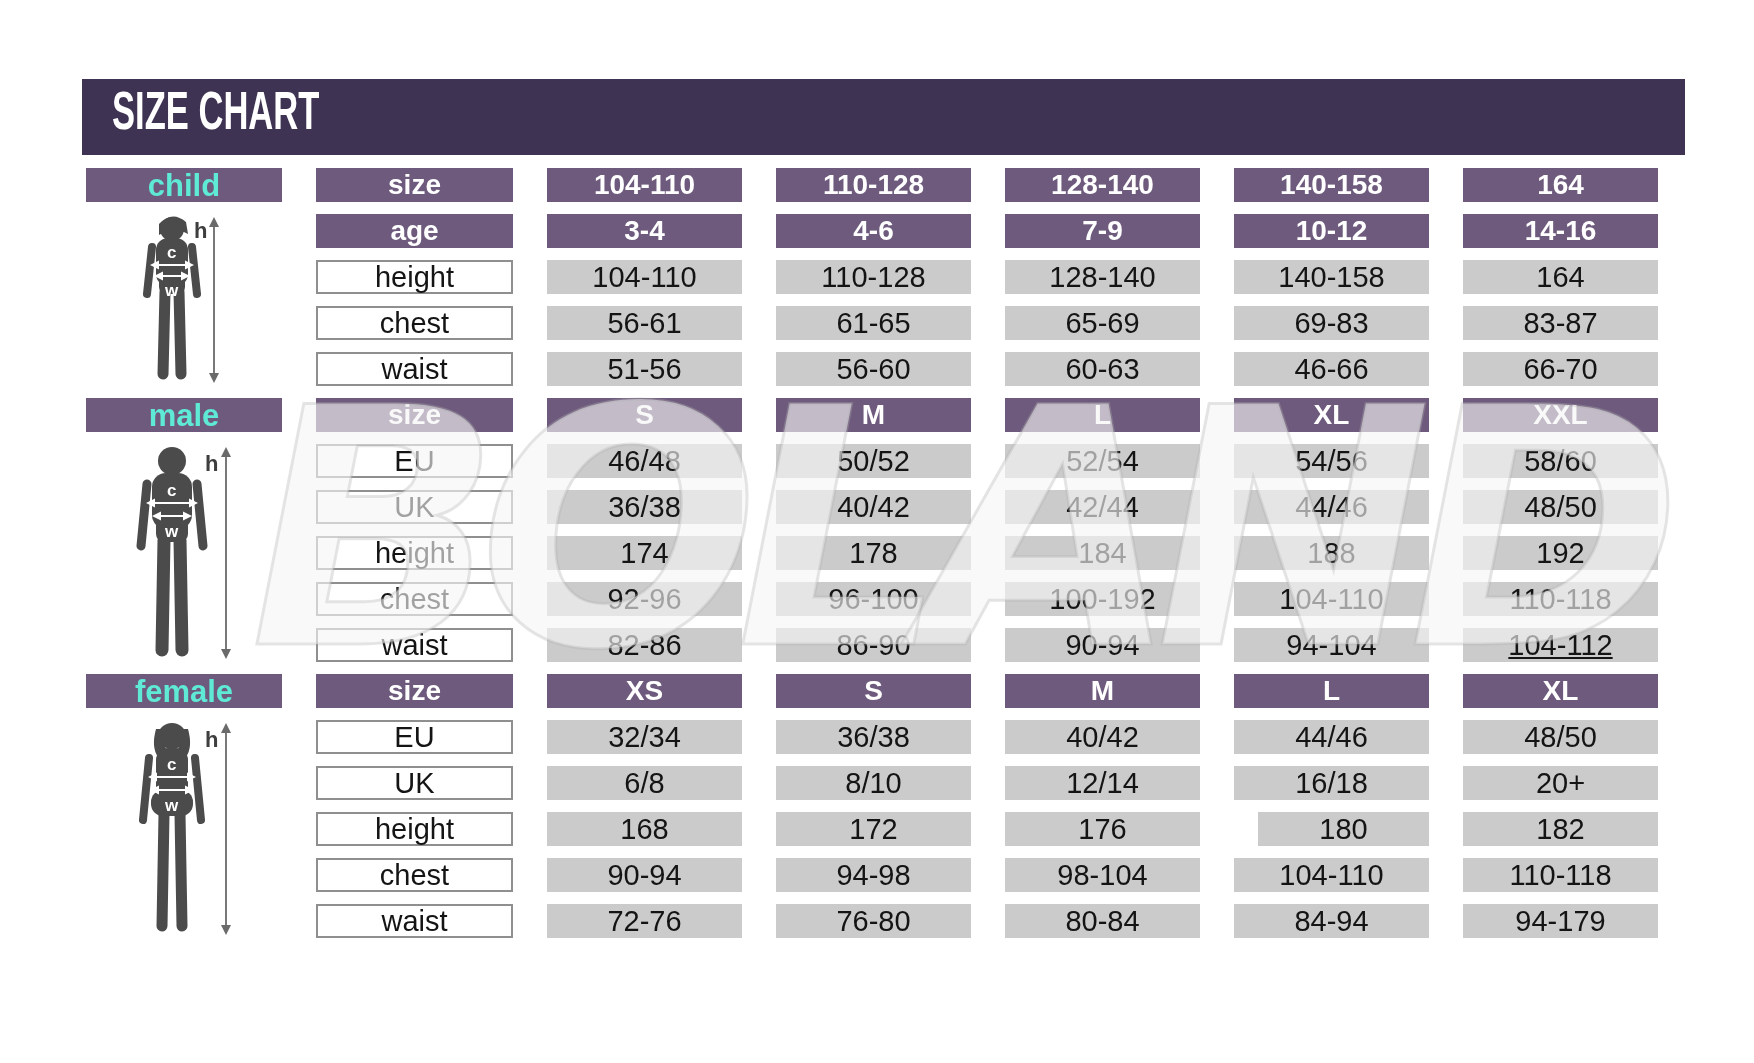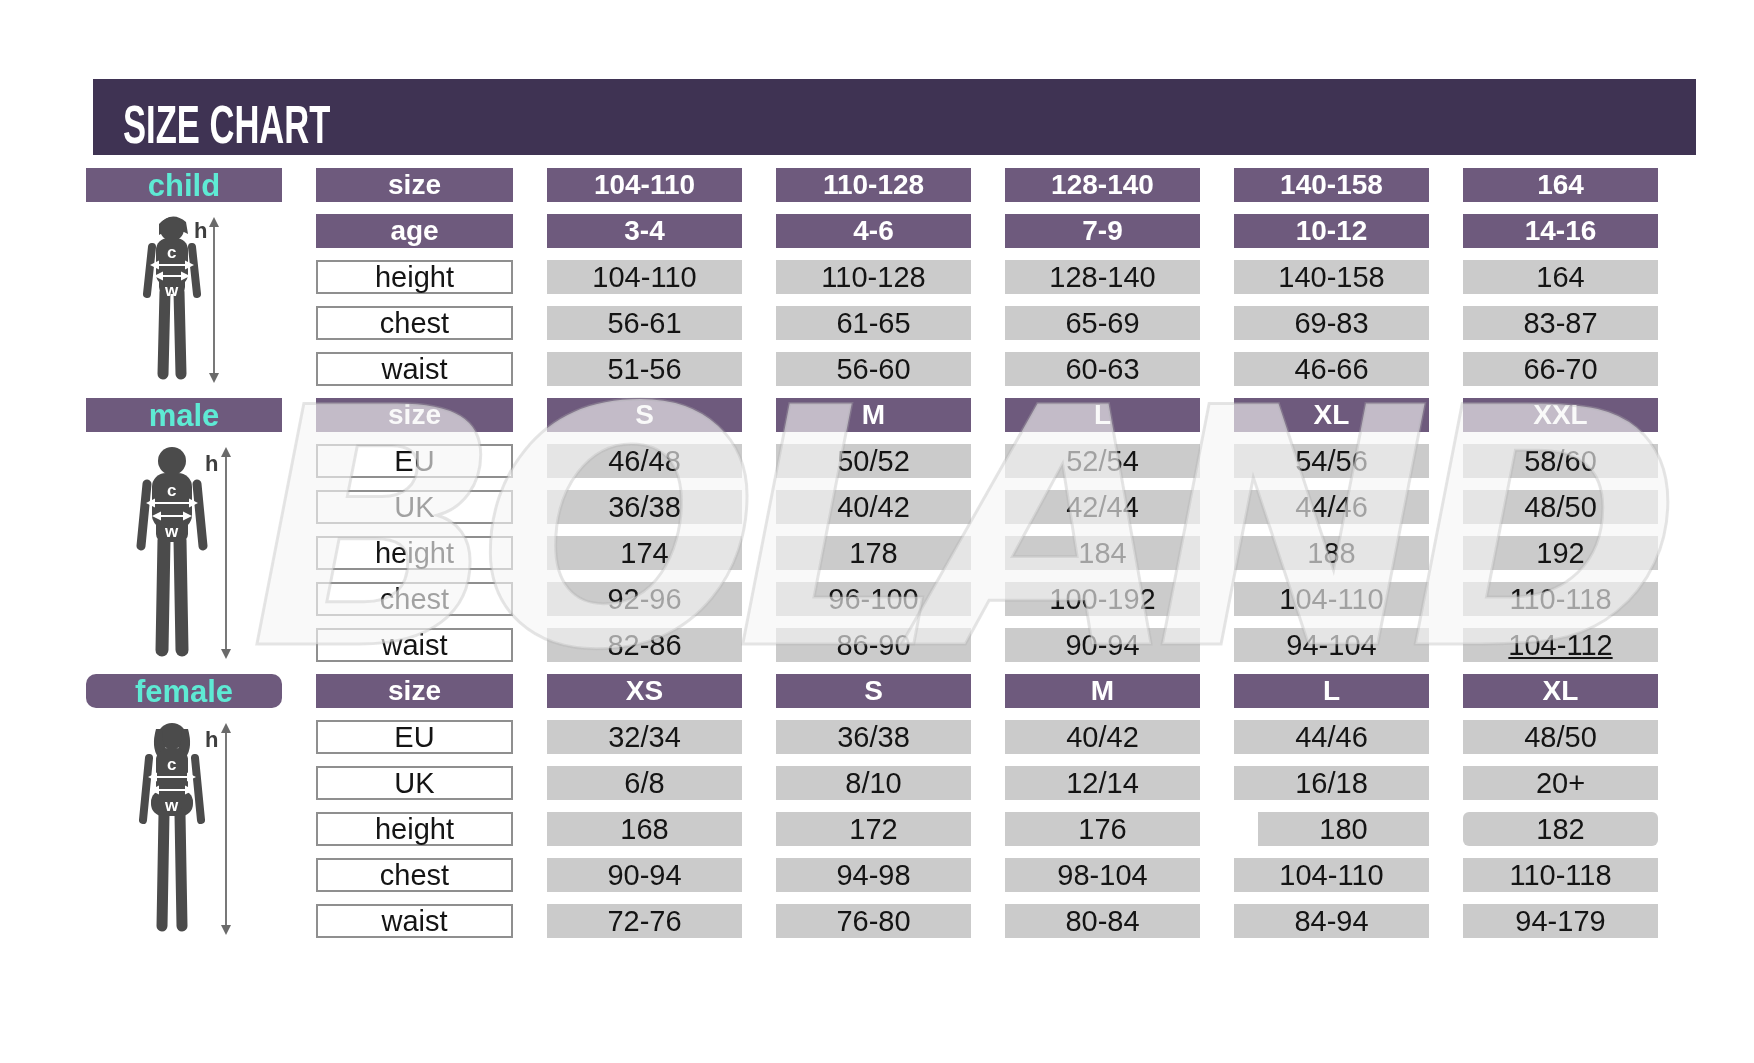--- a/index.html
+++ b/index.html
@@ -2,22 +2,22 @@
 <html><head>
 <meta charset="utf-8">
 <style>
   html,body{margin:0;padding:0;}
   body{
     width:1754px;height:1063px;position:relative;background:#ffffff;
     font-family:"Liberation Sans",sans-serif;overflow:hidden;
   }
   .page{position:absolute;inset:0;background:#fff;}
   .titlebar{
-    position:absolute;left:93px;top:79px;width:1603px;height:76px;
-    background:#3f3353;display:flex;align-items:flex-end;
+    position:absolute;left:82px;top:79px;width:1603px;height:76px;
+    background:#3f3353;display:flex;align-items:flex-start;
   }
   .title{
     color:#fff;font-weight:700;font-size:54px;letter-spacing:0px;
     transform:scaleX(0.64);transform-origin:left center;margin-left:30px;white-space:nowrap;
   }
   .grid{
     position:absolute;left:86px;top:168px;
     display:grid;
     grid-template-columns:196px 197px 195px 195px 195px 195px 195px;
     column-gap:34px;grid-auto-rows:34px;row-gap:12px;
@@ -173,21 +173,21 @@
       <div class="cell val" style="grid-area: 10 / 4;">96-100</div>
       <div class="cell val" style="grid-area: 10 / 5;">100-192</div>
       <div class="cell val" style="grid-area: 10 / 6;">104-110</div>
       <div class="cell val" style="grid-area: 10 / 7;">110-118</div>
       <div class="cell lbl" style="grid-area: 11 / 2;">waist</div>
       <div class="cell val" style="grid-area: 11 / 3;">82-86</div>
       <div class="cell val" style="grid-area: 11 / 4;">86-90</div>
       <div class="cell val" style="grid-area: 11 / 5;">90-94</div>
       <div class="cell val" style="grid-area: 11 / 6;">94-104</div>
       <div class="cell val" style="grid-area: 11 / 7; text-decoration: underline;">104-112</div>
-      <div class="cell sec-label" style="grid-area: 12 / 1; border-radius: 10px;">female</div>
+      <div class="cell sec-label" style="grid-area: 12 / 1;">female</div>
       <div class="figure-cell" style="grid-area: 13 / 1 / span 5;">
 <svg viewBox="0 0 196 218" width="196" height="218">
   <g fill="#4b4b4b" stroke="#4b4b4b">
     <ellipse cx="86" cy="16" rx="14" ry="13" stroke="none"></ellipse>
     <path d="M70,9 q-5,18 2,28 l8,-8 q-5,-9 -3,-20 z" stroke="none"></path>
     <path d="M102,9 q5,18 -2,28 l-8,-8 q5,-9 3,-20 z" stroke="none"></path>
     <rect x="70" y="28" width="32" height="52" rx="12" stroke="none"></rect>
     <rect x="65" y="70" width="42" height="26" rx="12" stroke="none"></rect>
     <line x1="63" y1="38" x2="57" y2="100" stroke-width="8" stroke-linecap="round"></line>
     <line x1="109" y1="38" x2="115" y2="100" stroke-width="8" stroke-linecap="round"></line>
@@ -230,21 +230,21 @@
       <div class="cell val" style="grid-area: 14 / 3;">6/8</div>
       <div class="cell val" style="grid-area: 14 / 4;">8/10</div>
       <div class="cell val" style="grid-area: 14 / 5;">12/14</div>
       <div class="cell val" style="grid-area: 14 / 6;">16/18</div>
       <div class="cell val" style="grid-area: 14 / 7;">20+</div>
       <div class="cell lbl" style="grid-area: 15 / 2;">height</div>
       <div class="cell val" style="grid-area: 15 / 3;">168</div>
       <div class="cell val" style="grid-area: 15 / 4;">172</div>
       <div class="cell val" style="grid-area: 15 / 5;">176</div>
       <div class="cell val" style="grid-area: 15 / 6; margin-left: 24px;">180</div>
-      <div class="cell val" style="grid-area: 15 / 7; border-radius: 6px;">182</div>
+      <div class="cell val" style="grid-area: 15 / 7;">182</div>
       <div class="cell lbl" style="grid-area: 16 / 2;">chest</div>
       <div class="cell val" style="grid-area: 16 / 3;">90-94</div>
       <div class="cell val" style="grid-area: 16 / 4;">94-98</div>
       <div class="cell val" style="grid-area: 16 / 5;">98-104</div>
       <div class="cell val" style="grid-area: 16 / 6;">104-110</div>
       <div class="cell val" style="grid-area: 16 / 7;">110-118</div>
       <div class="cell lbl" style="grid-area: 17 / 2;">waist</div>
       <div class="cell val" style="grid-area: 17 / 3;">72-76</div>
       <div class="cell val" style="grid-area: 17 / 4;">76-80</div>
       <div class="cell val" style="grid-area: 17 / 5;">80-84</div>

